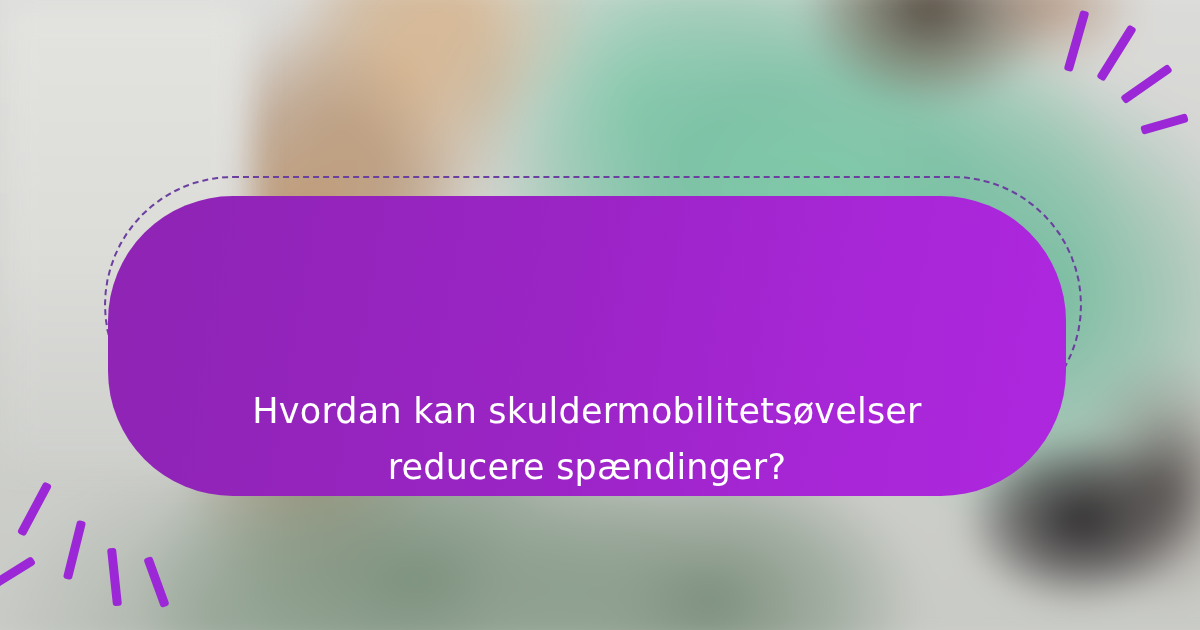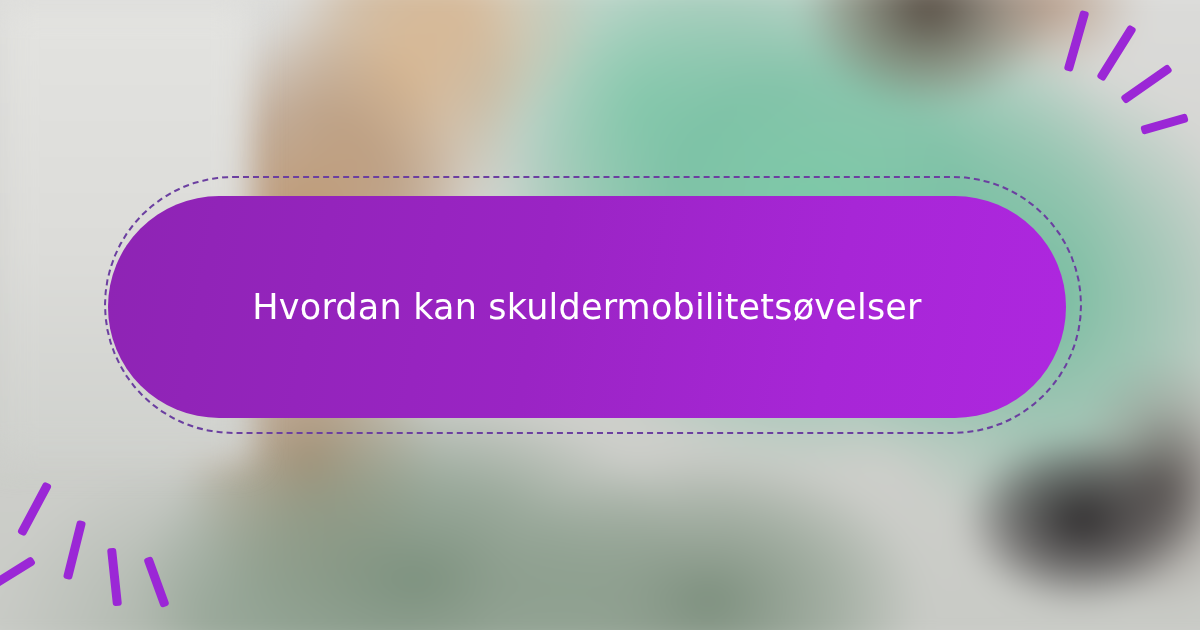--- a/index.html
+++ b/index.html
@@ -71,25 +71,25 @@
     border-radius: 140px;
     box-sizing: border-box;
   }
 
   
   .pill {
     position: absolute;
     left: 108px;
     top: 196px;
     width: 958px;
-    height: 222px;
+    height: 300px;
     border-radius: 125px;
     background: linear-gradient(100deg, #8e24b4 0%, #9a24c4 45%, #a726d6 75%, #ae27df 100%);
     display: flex;
-    align-items: center;
+    align-items: flex-end;
     justify-content: center;
   }
   .pill-text {
     color: #ffffff;
     font-size: 35px;
     line-height: 1.62;
     text-align: center;
     font-weight: 400;
     max-width: 720px;
     letter-spacing: 0.2px;
@@ -112,16 +112,17 @@
   <div class="spark" style="left:70px; top:520px; width:9px; height:60px; transform:rotate(14deg);"></div>
   <div class="spark" style="left:110px; top:548px; width:9px; height:58px; transform:rotate(-6deg);"></div>
   <div class="spark" style="left:8px; top:548px; width:9px; height:50px; transform:rotate(58deg);"></div>
   <div class="spark" style="left:152px; top:556px; width:9px; height:52px; transform:rotate(-20deg);"></div>
 
   <div class="dashed-outline"></div>
 
   <div class="pill">
     <div class="pill-text">
       <span>Hvordan kan skuldermobilitetsøvelser</span><br>
+      <span>reducere spændinger?</span>
     </div>
   </div>
 
 </div>
 
 </body></html>

